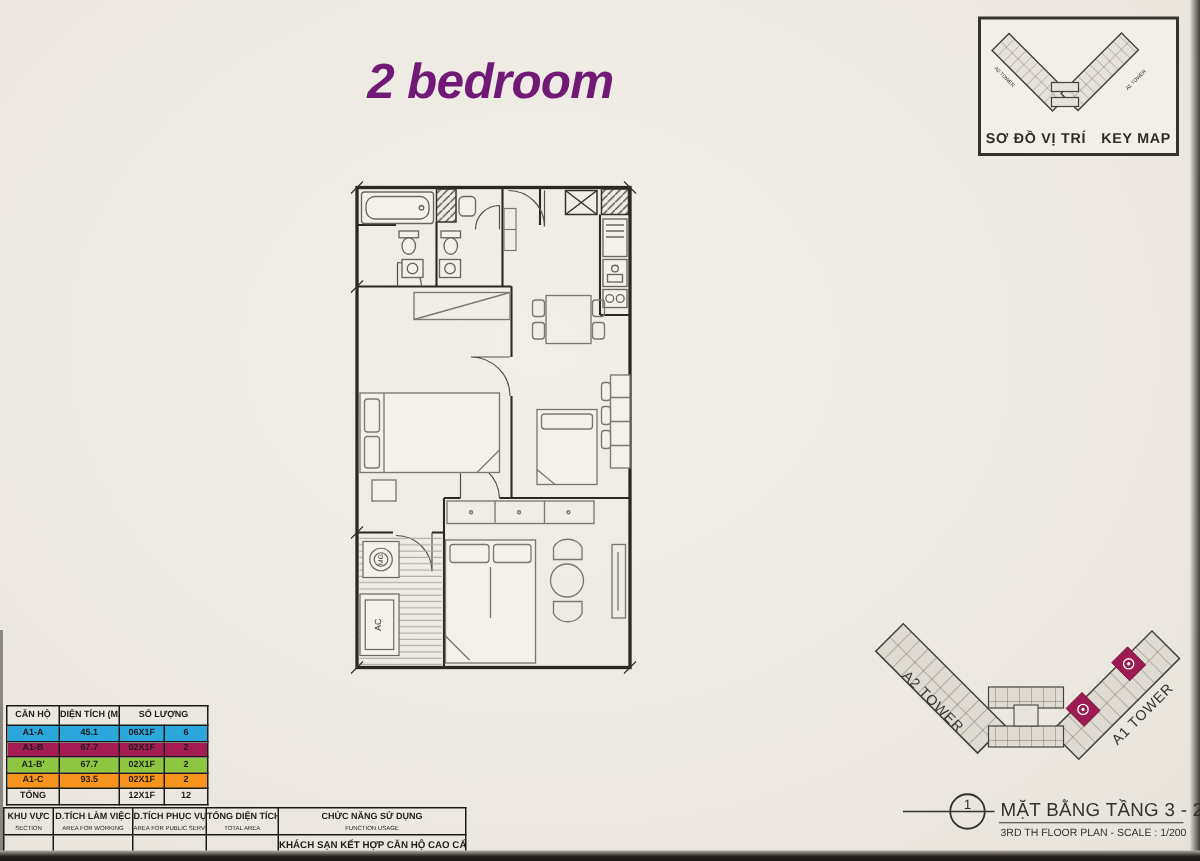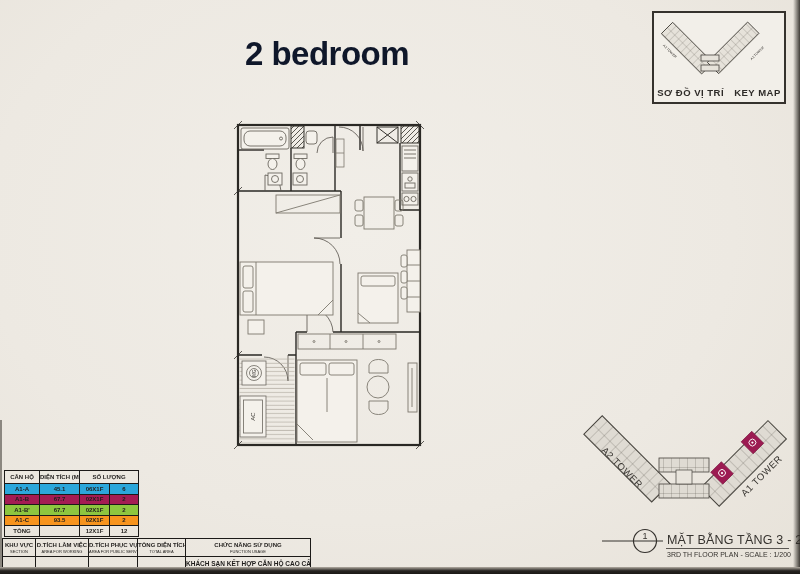--- a/index.html
+++ b/index.html
@@ -3,21 +3,21 @@
 <meta charset="utf-8">
 <style>
   html,body{margin:0;padding:0;}
   body{
     width:800px;height:574px;position:relative;overflow:hidden;
     font-family:"Liberation Sans","DejaVu Sans",sans-serif;
     background:radial-gradient(ellipse at 45% 40%, #F1EEE8 0%, #EDE9E2 60%, #E7E2D9 100%);
   }
   .abs{position:absolute;}
   
-  .main-title{left:218px;top:36px;width:218px;text-align:center;color:#0f172a;}
+  .main-title{left:218px;top:36px;width:218px;text-align:center;color:#701a75;font-style:italic;}
   .main-title .l1{font-size:33px;font-weight:700;letter-spacing:-0.5px;line-height:36px;}
   .main-title .l2{font-size:33px;font-weight:700;letter-spacing:-0.5px;line-height:40px;}
   .main-title sup{font-size:19px;vertical-align:super;line-height:0;}
   
   .keymap{left:652px;top:11px;width:134px;height:93px;background:#F2EFE9;
     border:2px solid #35322D;box-sizing:border-box;}
   .keymap .km-label{position:absolute;left:0;right:0;bottom:4px;text-align:center;
     font-size:9.5px;font-weight:700;color:#2E2B28;letter-spacing:.5px;white-space:nowrap;}
   .keymap .km-label .gap{display:inline-block;width:10px;}
   

